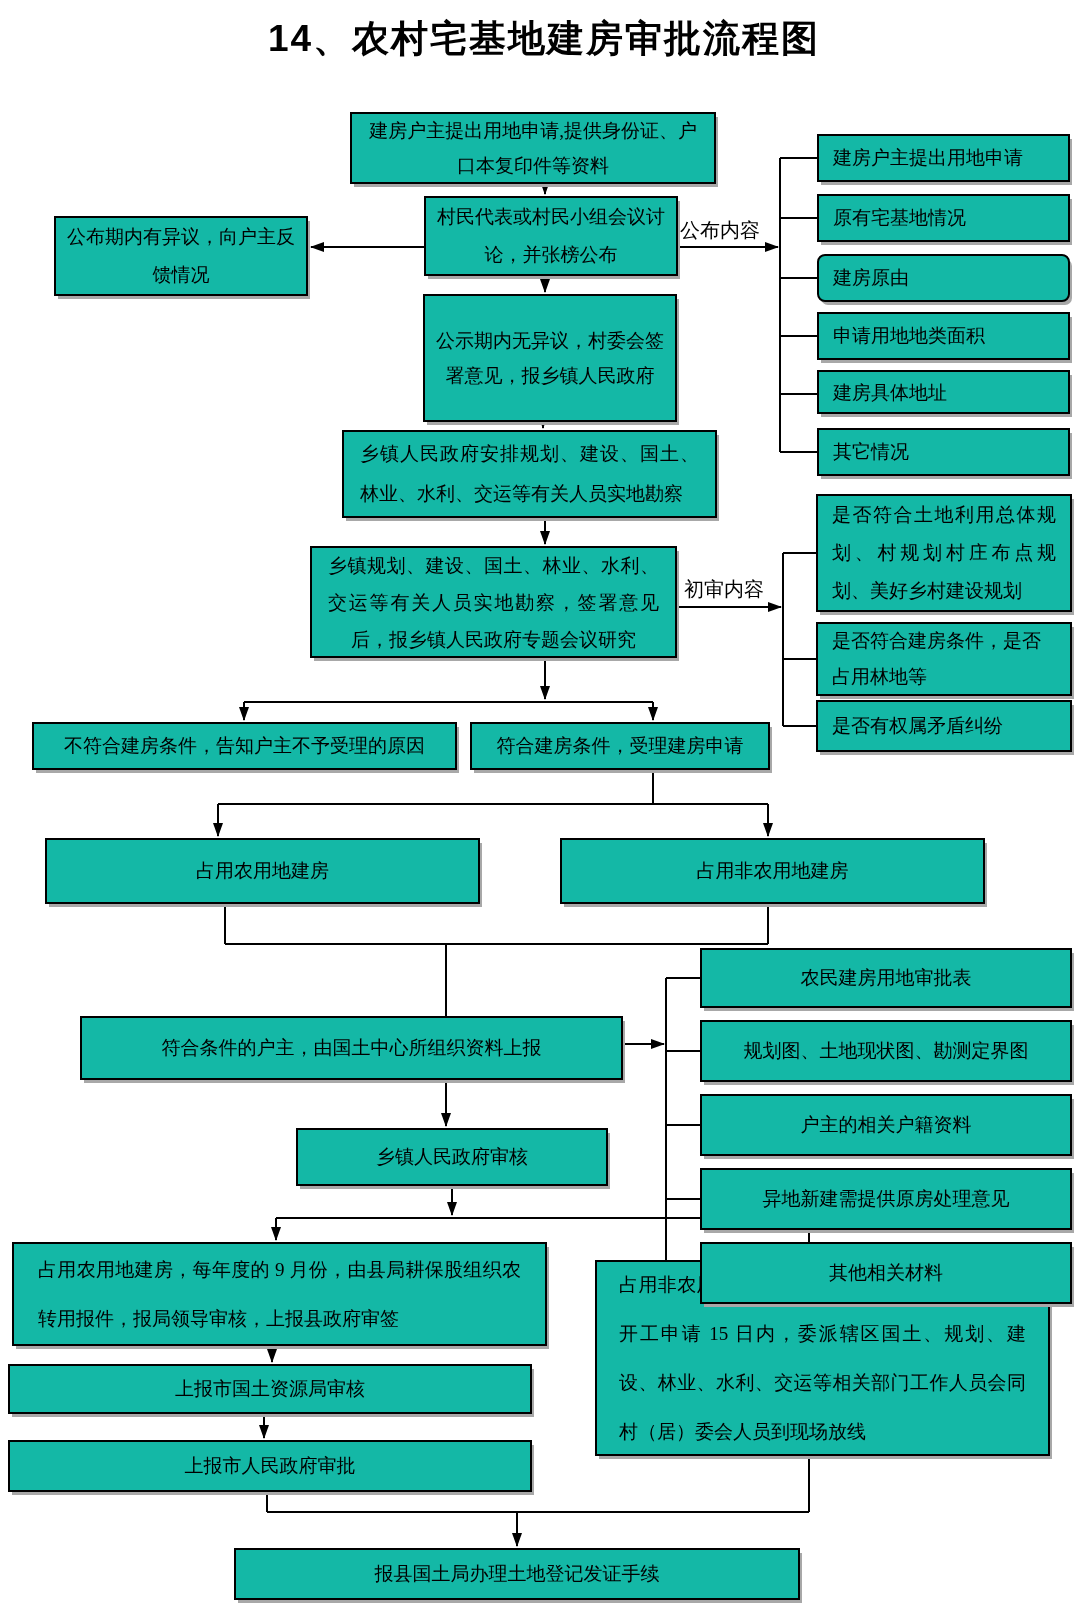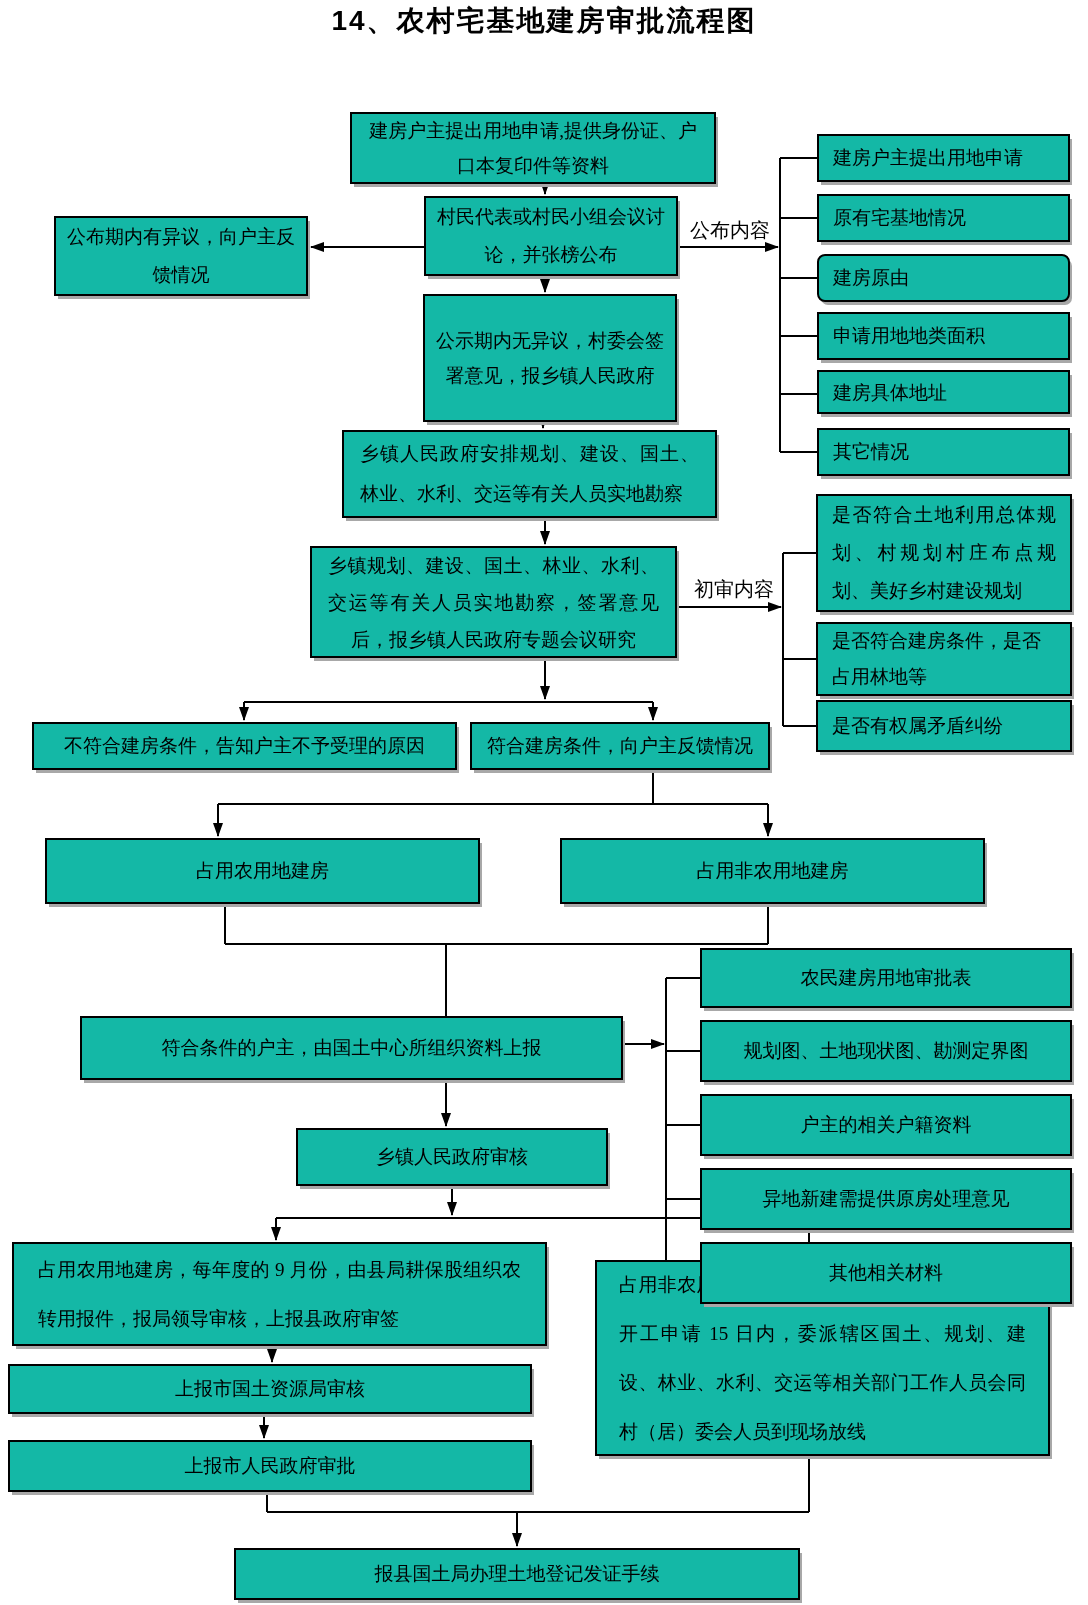--- a/index.html
+++ b/index.html
@@ -1,36 +1,36 @@
 <!DOCTYPE html>
 <html><head>
 <meta charset="utf-8">
 <style>
   html,body{margin:0;padding:0;background:#fff;}
   #canvas{
     position:relative;width:1088px;height:1605px;background:#ffffff;overflow:hidden;
     font-family:"Liberation Serif","DejaVu Serif",serif;color:#000;
   }
   .title{
-    position:absolute;top:2px;left:0;width:100%;text-align:center;
+    position:absolute;top:14px;left:0;width:100%;text-align:center;
     font-family:"Liberation Sans","DejaVu Sans",sans-serif;
-    font-size:28px;font-weight:bold;letter-spacing:2px;
+    font-size:37px;font-weight:bold;letter-spacing:2px;
   }
   .box{
     position:absolute;box-sizing:border-box;border:2px solid #000;background:#14b8a6;
     box-shadow:3px 4px 0 -1px #a8a8a8;
     display:flex;align-items:center;justify-content:center;
     font-size:19px;line-height:1.8;padding:2px 10px;
   }
   .box .t{display:block;width:100%;text-align:center;}
   .box.al .t{text-align:left;}
   .box.jf .t{text-align:justify;text-align-last:left;}
   .box.jfc .t{text-align:justify;text-align-last:center;}
   .flowlabel{
-    position:absolute;font-size:20px;text-align:center;white-space:nowrap;
+    position:absolute;font-size:20px;white-space:nowrap;
   }
   svg.wires{position:absolute;left:0;top:0;pointer-events:none;}
 </style>
 </head>
 <body>
 
 <div id="canvas">
 
   <svg class="wires" width="1088" height="1605" viewBox="0 0 1088 1605">
     <defs>
@@ -136,21 +136,21 @@
     <span class="t">乡镇规划、建设、国土、林业、水利、交运等有关人员实地勘察，签署意见后，报乡镇人民政府专题会议研究</span>
   </div>
 
   <div class="flowlabel" style="left:684px;top:576px;width:100px;">初审内容</div>
 
   <div class="box" style="left:32px;top:722px;width:425px;height:48px;">
     <span class="t">不符合建房条件，告知户主不予受理的原因</span>
   </div>
 
   <div class="box" style="left:470px;top:722px;width:300px;height:48px;">
-    <span class="t">符合建房条件，向户主反馈情况</span>
+    <span class="t">符合建房条件，受理建房申请</span>
   </div>
 
   <div class="box" style="left:45px;top:838px;width:435px;height:66px;">
     <span class="t">占用农用地建房</span>
   </div>
 
   <div class="box" style="left:560px;top:838px;width:425px;height:66px;">
     <span class="t">占用非农用地建房</span>
   </div>
 

